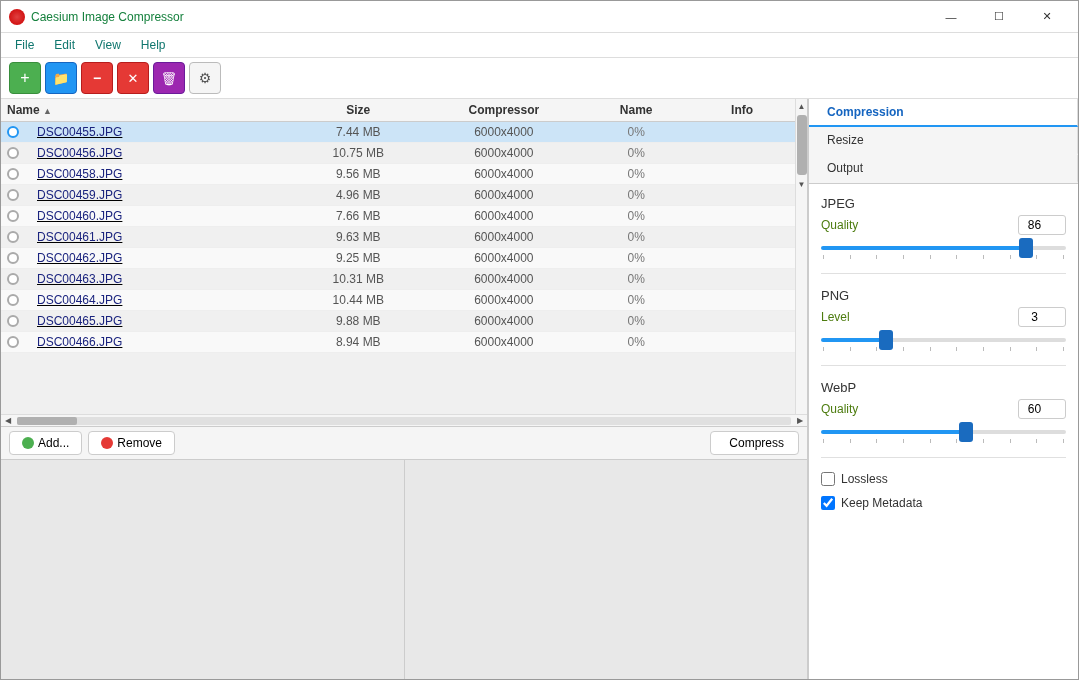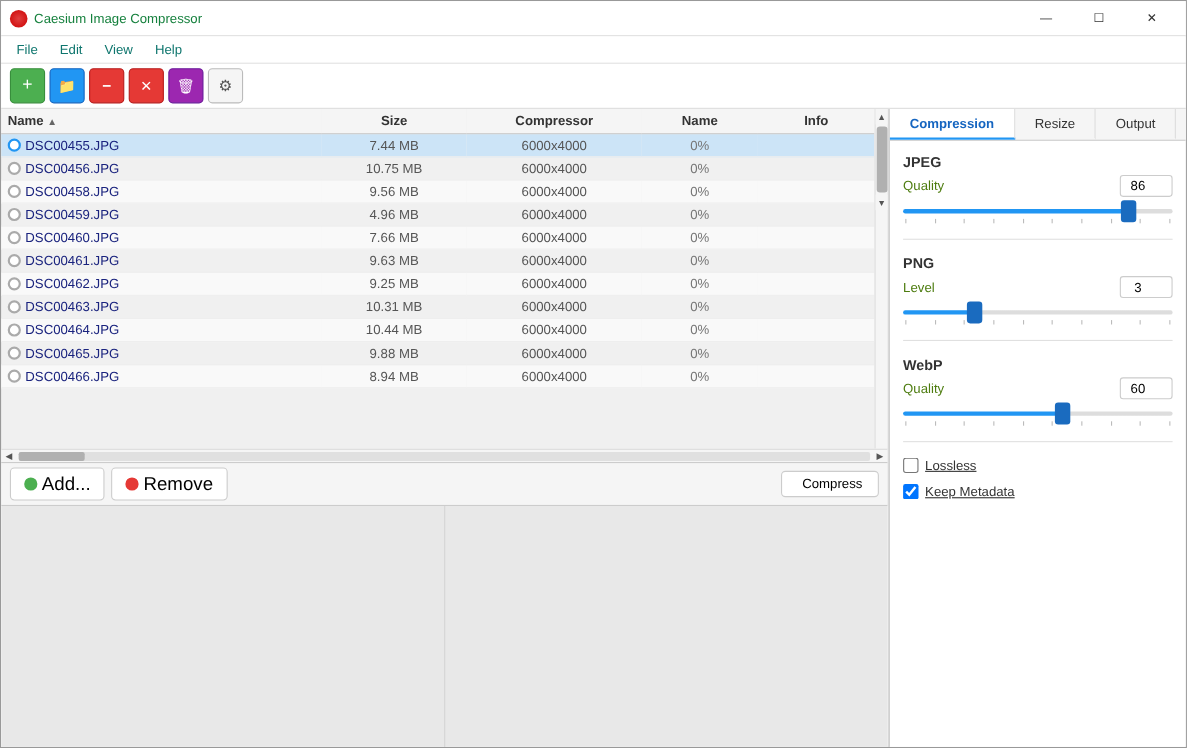--- a/index.html
+++ b/index.html
@@ -135,21 +135,22 @@
     .file-table td {
       padding: 3px 6px;
       font-size: 12px;
     }
     .file-table td:nth-child(2) { text-align: center; color: #555; }
     .file-table td:nth-child(3) { text-align: center; color: #555; }
     .file-table td:nth-child(4) { text-align: center; color: #777; }
     .file-name-cell {
       display: flex;
       align-items: center;
-      gap: 4px;
+      gap: 18px;
+      text-decoration: underline;
     }
     .file-icon {
       width: 12px; height: 12px;
       border-radius: 50%;
       border: 2px solid #aaa;
       background: #fff;
       flex-shrink: 0;
     }
     .file-icon.selected-row { border-color: #2196f3; }
     .file-name-text { color: #1a237e; font-size: 12px; }
@@ -178,21 +179,21 @@
     }
     .action-bar-left { display: flex; gap: 6px; }
     .action-btn {
       display: flex;
       align-items: center;
       gap: 4px;
       padding: 4px 12px;
       border: 1px solid #ccc;
       border-radius: 4px;
       cursor: pointer;
-      font-size: 17px;
+      font-size: 12px;
       background: #fff;
     }
     .action-btn .btn-icon {
       width: 12px; height: 12px;
       border-radius: 50%;
     }
     .btn-icon.green { background: #4caf50; }
     .btn-icon.red { background: #e53935; }
     .btn-icon.purple { background: #9c27b0; }
     .compress-btn {
@@ -213,20 +214,21 @@
       display: flex;
       flex-direction: column;
       background: #fff;
       border-left: 1px solid #ccc;
       flex-shrink: 0;
     }
     .tabs-bar {
       display: flex;
       border-bottom: 1px solid #ccc;
       background: #f5f5f5;
+      flex-direction: column;
     }
     .tab {
       padding: 6px 18px;
       cursor: pointer;
       font-size: 12px;
       color: #333;
       border-right: 1px solid #ddd;
       border-bottom: 2px solid transparent;
     }
     .tab.active {
@@ -235,21 +237,21 @@
       color: #1565c0;
       font-weight: 600;
     }
     .compression-panel {
       padding: 12px 12px;
       display: flex;
       flex-direction: column;
       gap: 10px;
     }
     .section-label {
-      font-weight: 700;
+      font-weight: 400;
       font-size: 13px;
       color: #333;
       margin-bottom: 4px;
     }
     .quality-row {
       display: flex;
       align-items: center;
       justify-content: space-between;
       margin-bottom: 2px;
     }
@@ -280,21 +282,20 @@
       border: none;
       border-top: 1px solid #e0e0e0;
       margin: 4px 0;
     }
     .checkbox-row {
       display: flex;
       align-items: center;
       gap: 6px;
       font-size: 12px;
       color: #333;
-      text-decoration: underline;
     }
     .checkbox-row input[type=checkbox] {
       width: 14px;
       height: 14px;
       cursor: pointer;
     }
     .scrollbar-v {
       width: 12px;
       background: #f5f5f5;
       border-left: 1px solid #ddd;

